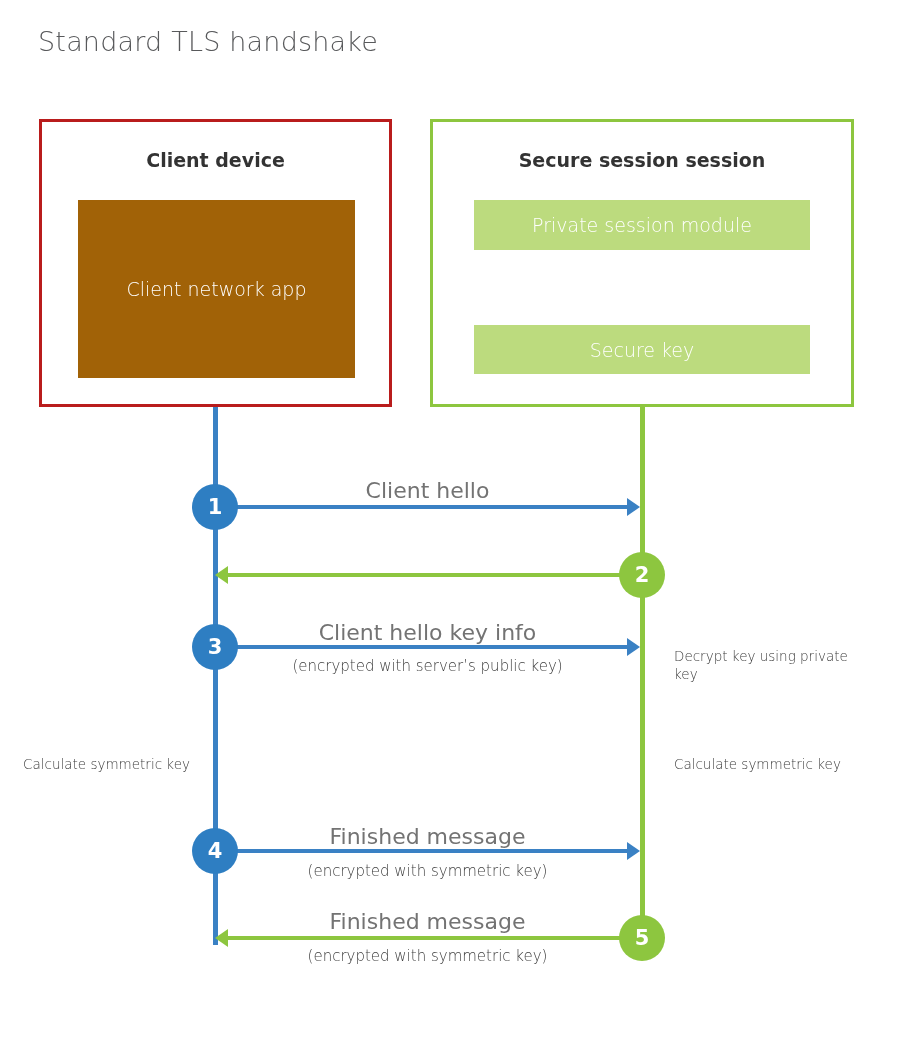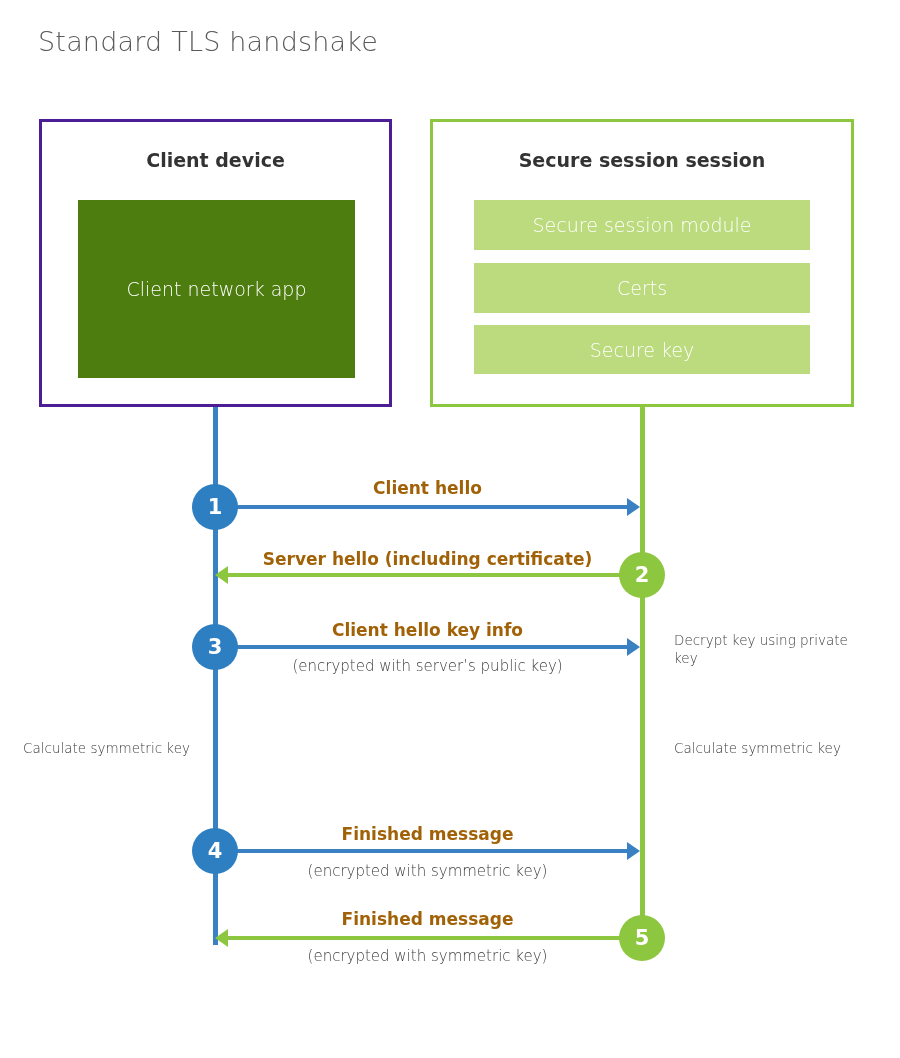--- a/index.html
+++ b/index.html
@@ -37,21 +37,21 @@
   .party-box {
     position: absolute;
     background: #ffffff;
     box-sizing: border-box;
   }
   .party-box.client {
     left: 39px;
     top: 119px;
     width: 353px;
     height: 288px;
-    border: 3px solid #4c1d95;
+    border: 3px solid #b91c1c;
   }
   .party-box.server {
     left: 430px;
     top: 119px;
     width: 424px;
     height: 288px;
     border: 3px solid #8dc63f;
   }
   .party-title {
     position: absolute;
@@ -64,21 +64,21 @@
     color: #333333;
     white-space: nowrap;
   }
 
   .client-app-block {
     position: absolute;
     left: 36px;
     top: 78px;
     width: 277px;
     height: 178px;
-    background: #4d7c0f;
+    background: #a16207;
     display: flex;
     align-items: center;
     justify-content: center;
     text-align: center;
     color: #ffffff;
     font-size: 19px;
     font-weight: 300;
     line-height: 1.38;
     padding: 0 14px;
     box-sizing: border-box;
@@ -149,72 +149,71 @@
     color: #ffffff;
     font-size: 21px;
     font-weight: 600;
   }
   .step-circle.blue  { background: #2e7ec2; }
   .step-circle.green { background: #8dc63f; }
 
   
   .msg-label {
     position: absolute;
-    font-size: 17px;
-    font-weight: 700;
-    color: #a16207;
+    font-size: 22px;
+    font-weight: 400;
+    color: #737373;
     white-space: nowrap;
     text-align: center;
   }
   .msg-sublabel {
     position: absolute;
     font-size: 15px;
     font-weight: 300;
     color: #404040;
     white-space: nowrap;
     text-align: center;
   }
   .side-note {
     position: absolute;
     font-size: 13.5px;
     font-weight: 300;
     color: #404040;
     line-height: 1.35;
+    margin-top: 16px;
   }
   .side-note.right-align { text-align: right; }
   .side-note.left-align  { text-align: left; }
 </style>
 </head>
 <body>
 
 <div id="stage">
 
   <div class="page-title">Standard TLS handshake</div>
 
   <div class="party-box client">
     <div class="party-title">Client device</div>
     <div class="client-app-block">Client network app</div>
   </div>
 
   <div class="party-box server">
     <div class="party-title">Secure session session</div>
-    <div class="server-block b0">Secure session module</div>
-    <div class="server-block b1">Certs</div>
+    <div class="server-block b0">Private session module</div>
     <div class="server-block b2">Secure key</div>
   </div>
 
   <div class="lifeline client"></div>
   <div class="lifeline server"></div>
 
   <div class="msg-label" style="left:215px; top:478px; width:425px;">Client hello</div>
   <div class="msg-line blue" style="left:215px; top:505px; width:413px;"></div>
   <div class="arrow-head right-blue" style="left:627px; top:498px;"></div>
   <div class="step-circle blue" style="left:192px; top:484px;">1</div>
 
-  <div class="msg-label" style="left:215px; top:549px; width:425px;">Server hello (including certificate)</div>
   <div class="msg-line green" style="left:228px; top:573px; width:412px;"></div>
   <div class="arrow-head left-green" style="left:215px; top:566px;"></div>
   <div class="step-circle green" style="left:619px; top:552px;">2</div>
 
   <div class="msg-label" style="left:215px; top:620px; width:425px;">Client hello key info</div>
   <div class="msg-line blue" style="left:215px; top:645px; width:413px;"></div>
   <div class="arrow-head right-blue" style="left:627px; top:638px;"></div>
   <div class="step-circle blue" style="left:192px; top:624px;">3</div>
   <div class="msg-sublabel" style="left:215px; top:657px; width:425px;">(encrypted with server’s public key)</div>
 

